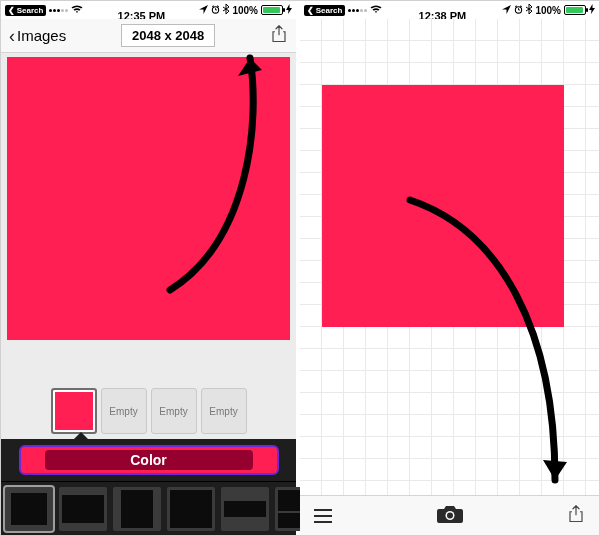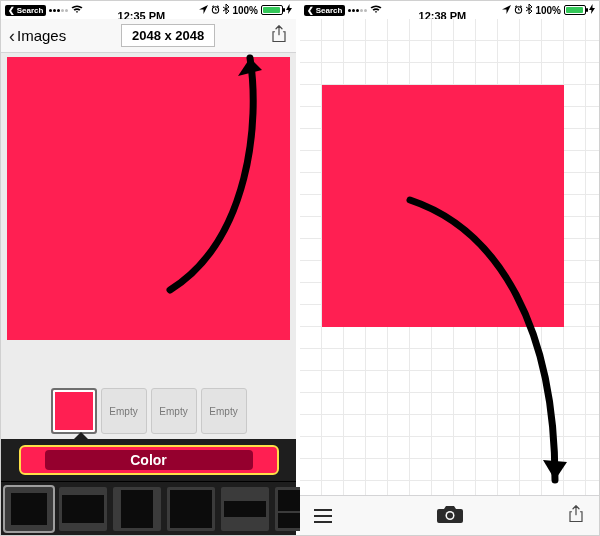--- a/index.html
+++ b/index.html
@@ -135,21 +135,21 @@
     padding: 0 8px;
   }
   .colorbtn {
     flex: 1;
     max-width: 260px;
     height: 30px;
     background: #ff1f52;
     border-radius: 6px;
     position: relative;
     display: flex; align-items: center; justify-content: center;
-    border: 2px solid #fde047;
+    border: 2px solid #6d28d9;
   }
   .colorbtn .inner {
     position: absolute; left: 24px; right: 24px; top: 3px; bottom: 3px;
     background: #95002e;
     border-radius: 4px;
   }
   .colorbtn .lbl { position: relative; color: #fff; font-size: 14px; font-weight: 600; }
 
   
   .templates {

